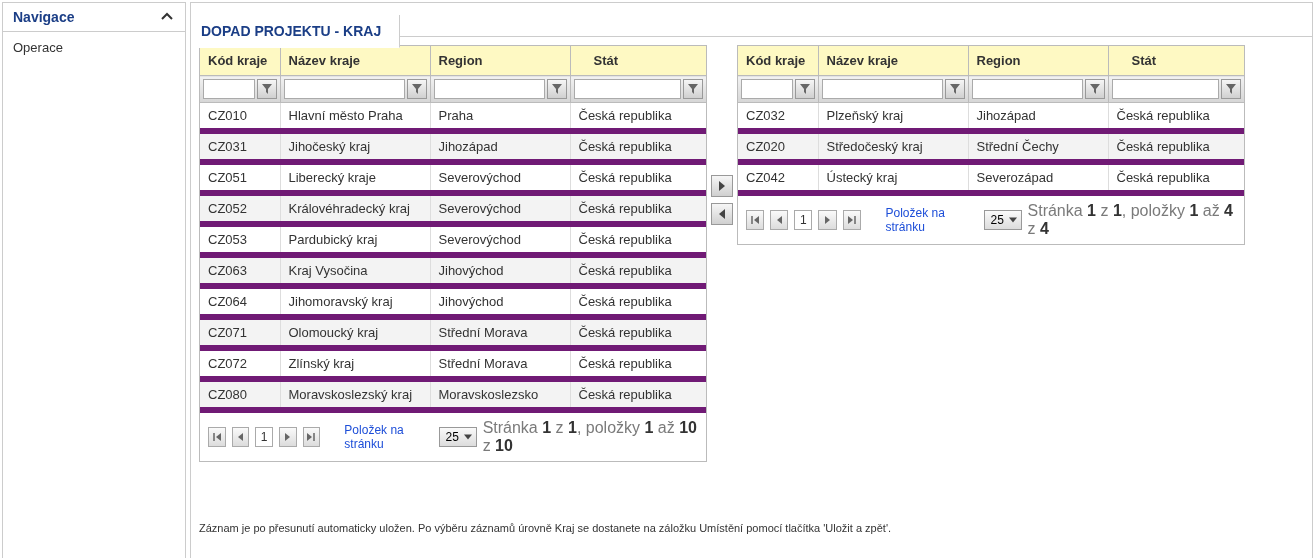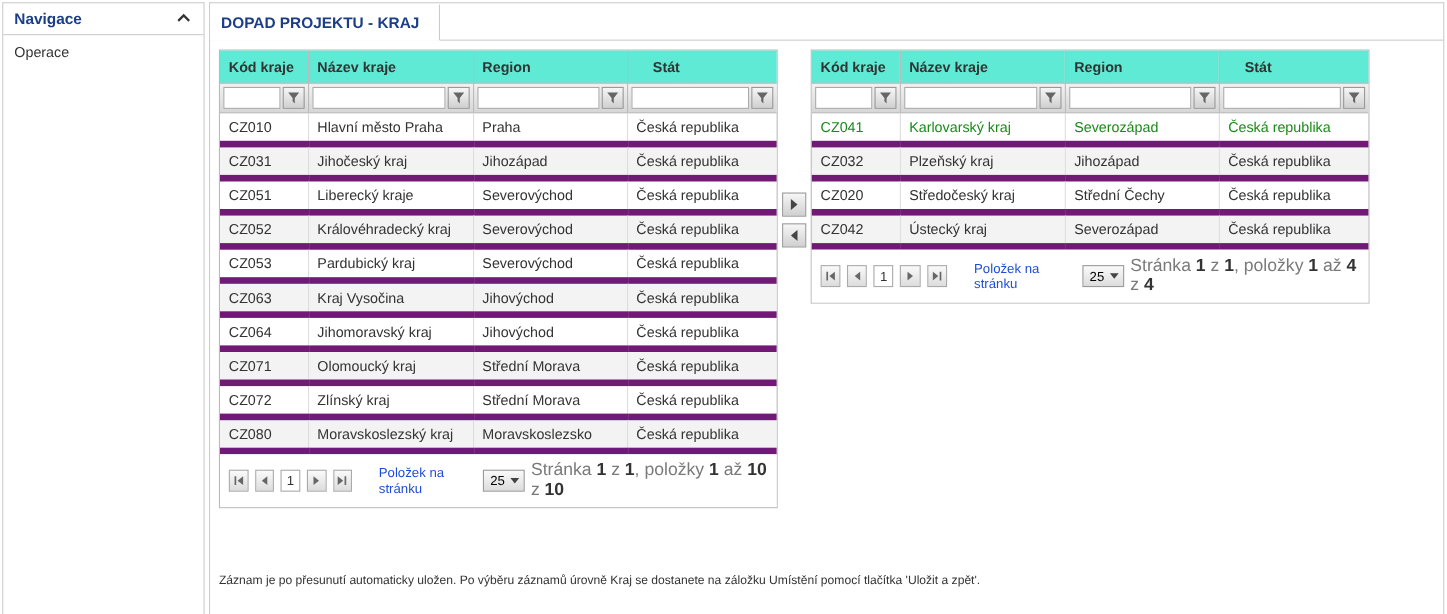--- a/index.html
+++ b/index.html
@@ -47,21 +47,21 @@
   }
   .tab {
     display: inline-block;
     padding: 8px 18px 8px 10px;
     font-weight: bold;
     color: #1b3e86;
     font-size: 14px;
     border-right: 1px solid #ccc;
     border-bottom: 1px solid #fff;
     position: relative;
-    top: 1px;
+    top: 12px;
     background: #fff;
   }
   .tab-row { border-bottom:1px solid #ccc; }
   .content {
     padding: 8px 8px 40px 8px;
   }
   .tables-area {
     display: flex;
     align-items: flex-start;
     gap: 4px;
@@ -74,21 +74,21 @@
     width: 100%;
     table-layout: fixed;
   }
   .grid th {
     text-align: left;
     font-weight: bold;
     font-size: 13px;
     padding: 7px 8px;
     border-right: 1px solid #bbb;
     border-bottom: 1px solid #bbb;
-    background: #5eead4;
+    background: #fef9c3;
     color:#333;
   }
   .grid th:last-child { border-right: none; padding-left: 23px; }
   .filter-row td {
     padding: 3px;
     border-right: 1px solid #bbb;
     border-bottom: 1px solid #bbb;
     background: linear-gradient(#f2f2f2,#d6d6d6);
   }
   .filter-row td:last-child { border-right:none; }
@@ -433,26 +433,20 @@
                       <div class="filter-btn">
                         <svg width="12" height="12" viewBox="0 0 12 12">
                           <path d="M1 1 H11 L7 6 V11 L5 9 V6 Z" fill="#666"></path>
                         </svg>
                       </div>
                     </div>
                   </td>
                 </tr>
             </tbody>
             <tbody class="data" id="right-body">
-                <tr class="hl">
-                  <td>CZ041</td>
-                  <td>Karlovarský kraj</td>
-                  <td>Severozápad</td>
-                  <td>Česká republika</td>
-                </tr>
                 <tr class="">
                   <td>CZ032</td>
                   <td>Plzeňský kraj</td>
                   <td>Jihozápad</td>
                   <td>Česká republika</td>
                 </tr>
                 <tr class="">
                   <td>CZ020</td>
                   <td>Středočeský kraj</td>
                   <td>Střední Čechy</td>

